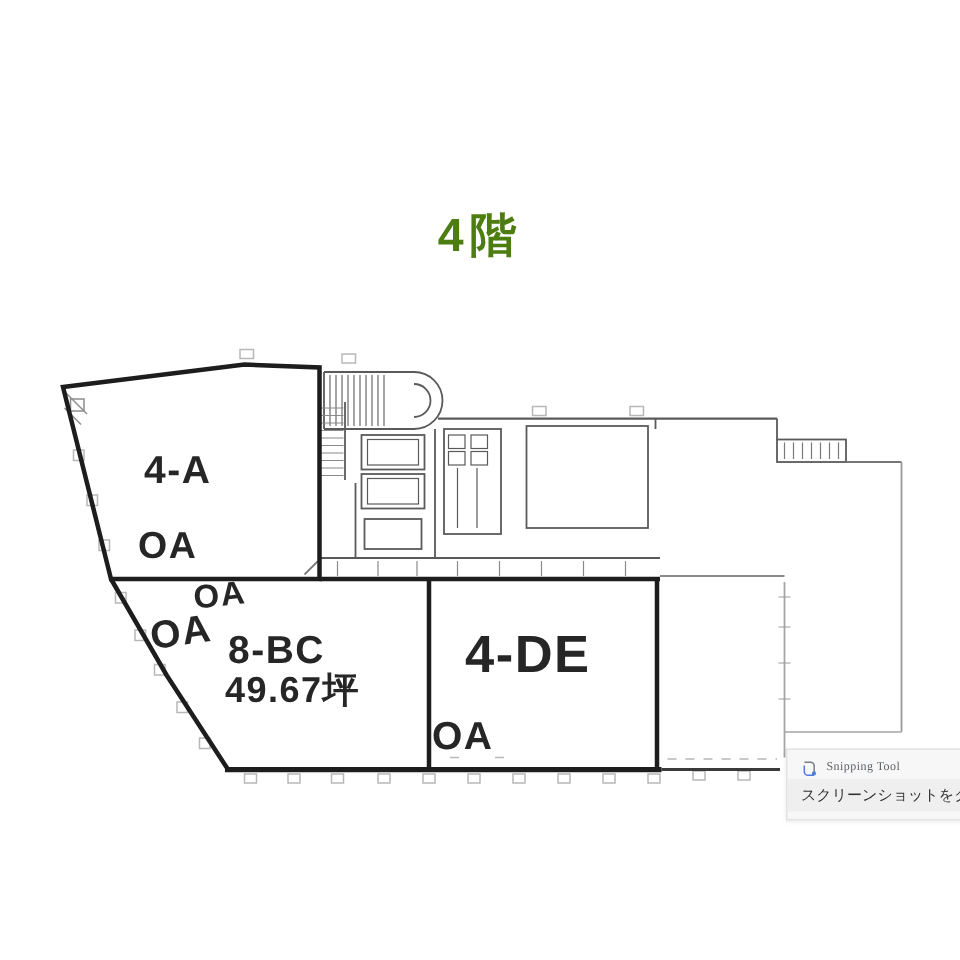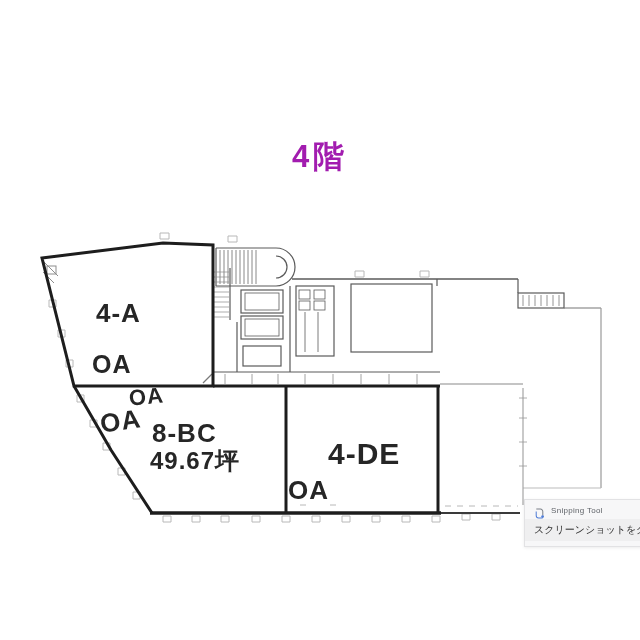--- a/index.html
+++ b/index.html
@@ -9,32 +9,32 @@
     position:relative;
   }
   .canvas{position:absolute;left:0;top:0;width:640px;height:640px;}
   svg.plan{position:absolute;left:0;top:0;}
   .lbl{
     position:absolute;font-weight:700;color:#262626;white-space:nowrap;
     line-height:1;letter-spacing:1px;
   }
   .page-title{
     position:absolute;left:0;top:136px;width:640px;text-align:center;
-    font-size:31px;font-weight:700;color:#a21caf;letter-spacing:4px;
+    font-size:31px;font-weight:700;color:#4d7c0f;letter-spacing:4px;
   }
   .toast{
     position:absolute;left:524px;top:499px;width:200px;height:46px;
     background:#f7f7f8;border:1px solid #e2e2e4;border-right:none;
     box-shadow:0 1px 3px rgba(0,0,0,0.08);overflow:hidden;
   }
   .toast-row1{
     display:flex;align-items:center;gap:6px;padding:5px 0 3px 9px;
     background:#f7f7f8;
   }
-  .toast-app{font-size:8px;color:#5f6368;letter-spacing:.3px;}
+  .toast-app{font-size:8px;color:#5f6368;letter-spacing:.3px;font-family:Liberation Serif, serif;}
   .snip-icon{width:11px;height:11px;display:inline-block;flex:0 0 auto;}
   .toast-row2{
     padding:4px 0 4px 9px;background:#efeff0;font-size:10px;color:#323232;
     white-space:nowrap;overflow:hidden;
   }
 </style>
 </head>
 <body>
 
 <div class="canvas">
@@ -123,21 +123,21 @@
   </svg>
 
   <div class="lbl" style="left:96px;top:300px;font-size:26px;">4-A</div>
   <div class="lbl" style="left:92px;top:352px;font-size:25px;">OA</div>
 
   <div class="lbl" style="left:129px;top:386px;font-size:22px;transform:rotate(-6deg);">OA</div>
   <div class="lbl" style="left:100px;top:408px;font-size:26px;transform:rotate(-8deg);">OA</div>
   <div class="lbl" style="left:152px;top:420px;font-size:26px;">8-BC</div>
   <div class="lbl" style="left:150px;top:449px;font-size:24px;">49.67坪</div>
 
-  <div class="lbl" style="left:328px;top:419px;font-size:30px;margin-top:20px;">4-DE</div>
+  <div class="lbl" style="left:310px;top:419px;font-size:35px;">4-DE</div>
   <div class="lbl" style="left:288px;top:477px;font-size:26px;">OA</div>
 
   <div class="toast">
     <div class="toast-row1">
       <span class="snip-icon">
         <svg width="11" height="11" viewBox="0 0 12 12">
           <path d="M2.5,1.2 h4.5 a2.6,2.6 0 0 1 2.6,2.6 v4.5" fill="none" stroke="#7a7f87" stroke-width="1.1"></path>
           <path d="M9.5,10.8 h-4.5 a2.6,2.6 0 0 1 -2.6,-2.6 v-4.5" fill="none" stroke="#4f7cd6" stroke-width="1.1"></path>
           <circle cx="9.4" cy="9.4" r="1.5" fill="#4f7cd6"></circle>
         </svg>

